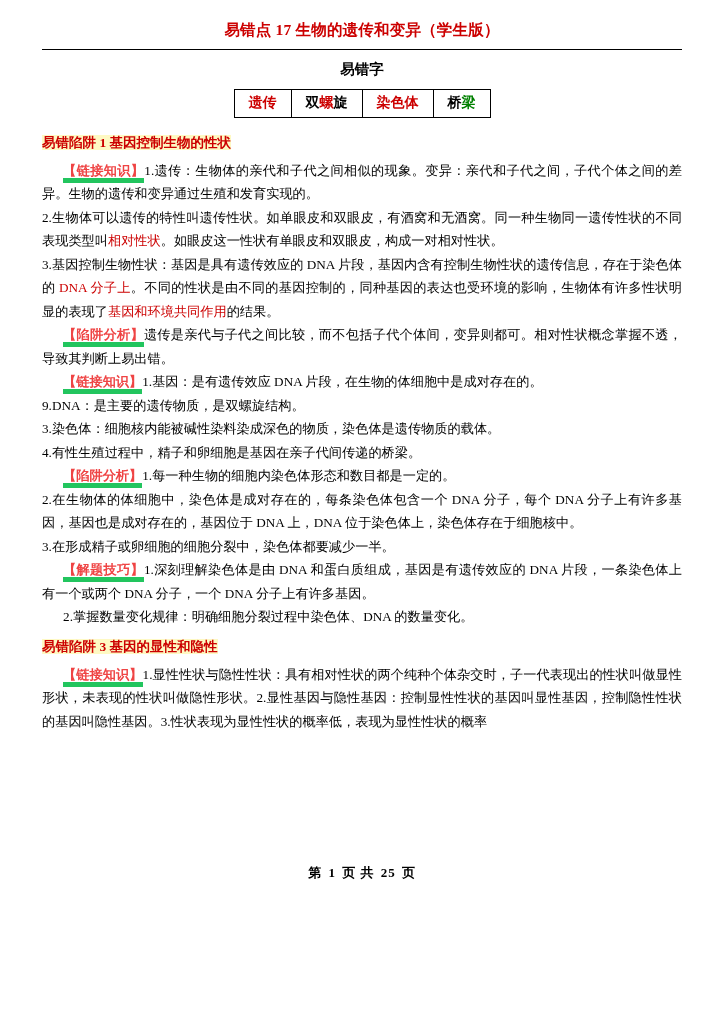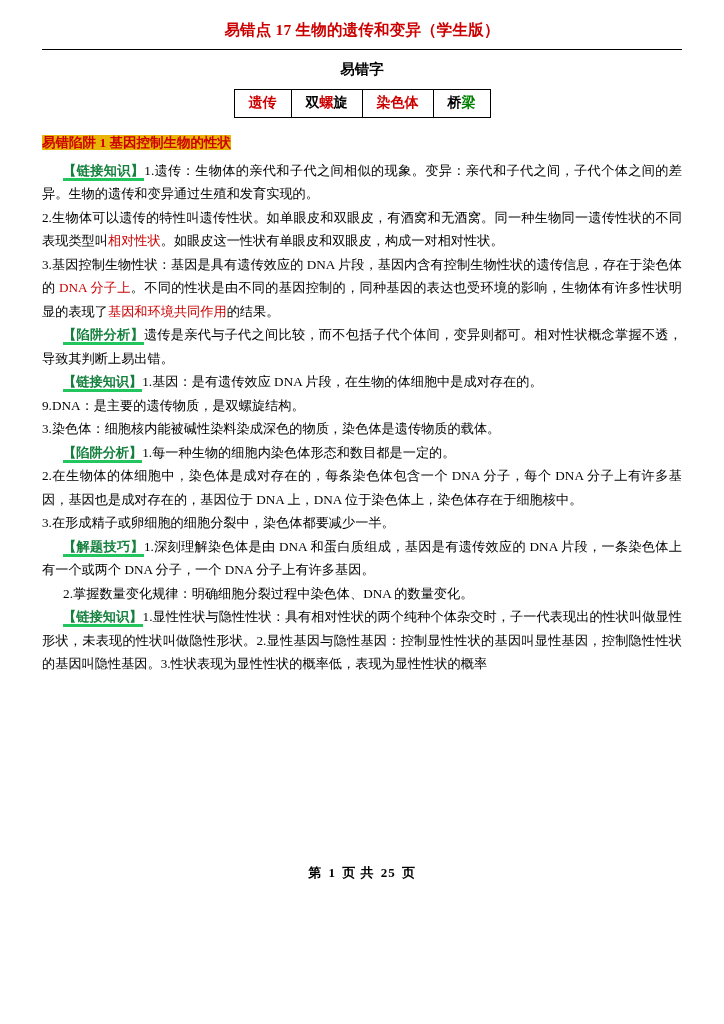--- a/index.html
+++ b/index.html
@@ -57,21 +57,21 @@
     font-size: 14px;
     font-weight: bold;
     text-align: right;
     white-space: nowrap;
   }
   .t-red { color: #cc0000; }
   .t-black { color: #000000; }
   .t-green { color: #008000; }
 
   .trap-head {
-    background: #eab308;
+    background: #fef9c3;
     color: #cc0000;
     font-weight: bold;
     font-size: 13.5px;
     display: inline;
     line-height: 1.75;
   }
   .trap-head-line {
     margin: 3px 0 2px 0;
     line-height: 1.8;
   }
@@ -79,23 +79,23 @@
     margin: 0;
     font-size: 13.2px;
     line-height: 1.78;
     text-align: justify;
     text-justify: inter-ideograph;
   }
   p.indent {
     text-indent: 1.6em;
   }
   .tag {
-    color: #15803d;
+    color: #ef4444;
     font-weight: bold;
-    border-bottom: 3px solid #22c55e;
+    border-bottom: 5px solid #22c55e;
   }
   .red { color: #cc0000; }
   .footer {
     position: absolute;
     left: 0;
     right: 0;
     bottom: 22px;
     text-align: center;
     font-weight: bold;
     font-size: 13px;
@@ -130,26 +130,30 @@
     <span class="trap-head">易错陷阱 1  基因控制生物的性状</span>
   </div>
   <p class="body indent"><span class="tag">【链接知识】</span><span>1.遗传：生物体的亲代和子代之间相似的现象。变异：亲代和子代之间，子代个体之间的差异。生物的遗传和变异通过生殖和发育实现的。</span></p>
   <p class="body">2.生物体可以遗传的特性叫遗传性状。如单眼皮和双眼皮，有酒窝和无酒窝。同一种生物同一遗传性状的不同表现类型叫<span class="red">相对性状</span>。如眼皮这一性状有单眼皮和双眼皮，构成一对相对性状。</p>
   <p class="body">3.基因控制生物性状：基因是具有遗传效应的 DNA 片段，基因内含有控制生物性状的遗传信息，存在于染色体的 <span class="red">DNA 分子上</span>。不同的性状是由不同的基因控制的，同种基因的表达也受环境的影响，生物体有许多性状明显的表现了<span class="red">基因和环境共同作用</span>的结果。</p>
   <p class="body indent"><span class="tag">【陷阱分析】</span><span>遗传是亲代与子代之间比较，而不包括子代个体间，变异则都可。相对性状概念掌握不透，导致其判断上易出错。</span></p>
 
   <p class="body indent"><span class="tag">【链接知识】</span><span>1.基因：是有遗传效应 DNA 片段，在生物的体细胞中是成对存在的。</span></p>
   <p class="body">9.DNA：是主要的遗传物质，是双螺旋结构。</p>
   <p class="body">3.染色体：细胞核内能被碱性染料染成深色的物质，染色体是遗传物质的载体。</p>
+  <p class="body">4.有性生殖过程中，精子和卵细胞是基因在亲子代间传递的桥梁。</p>
   <p class="body indent"><span class="tag">【陷阱分析】</span><span>1.每一种生物的细胞内染色体形态和数目都是一定的。</span></p>
   <p class="body">2.在生物体的体细胞中，染色体是成对存在的，每条染色体包含一个 DNA 分子，每个 DNA 分子上有许多基因，基因也是成对存在的，基因位于 DNA 上，DNA 位于染色体上，染色体存在于细胞核中。</p>
   <p class="body">3.在形成精子或卵细胞的细胞分裂中，染色体都要减少一半。</p>
   <p class="body indent"><span class="tag">【解题技巧】</span><span>1.深刻理解染色体是由 DNA 和蛋白质组成，基因是有遗传效应的 DNA 片段，一条染色体上有一个或两个 DNA 分子，一个 DNA 分子上有许多基因。</span></p>
   <p class="body indent">2.掌握数量变化规律：明确细胞分裂过程中染色体、DNA 的数量变化。</p>
 
+  <div class="trap-head-line">
+    <span class="trap-head">易错陷阱 3  基因的显性和隐性</span>
+  </div>
   <p class="body indent"><span class="tag">【链接知识】</span><span>1.显性性状与隐性性状：具有相对性状的两个纯种个体杂交时，子一代表现出的性状叫做显性形状，未表现的性状叫做隐性形状。2.显性基因与隐性基因：控制显性性状的基因叫显性基因，控制隐性性状的基因叫隐性基因。3.性状表现为显性性状的概率低，表现为显性性状的概率</span></p>
 
   <div class="footer">
     <span>第</span>
     <span class="num">1</span>
     <span>页 共</span>
     <span class="num">25</span>
     <span>页</span>
   </div>
 

